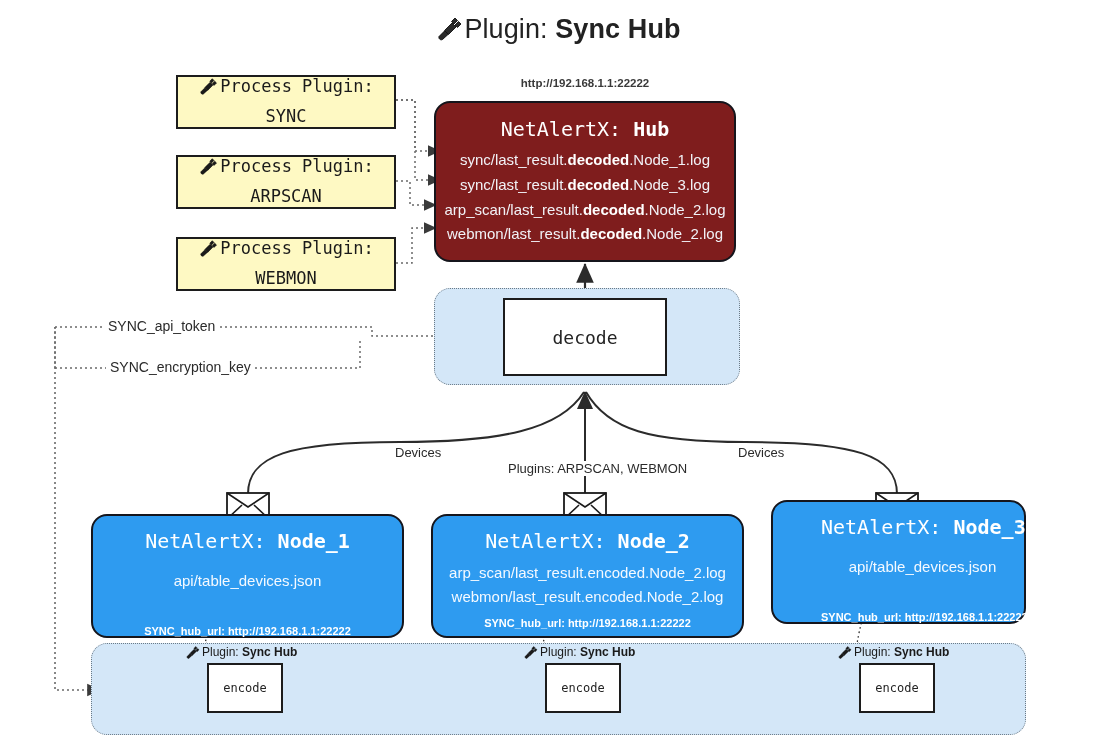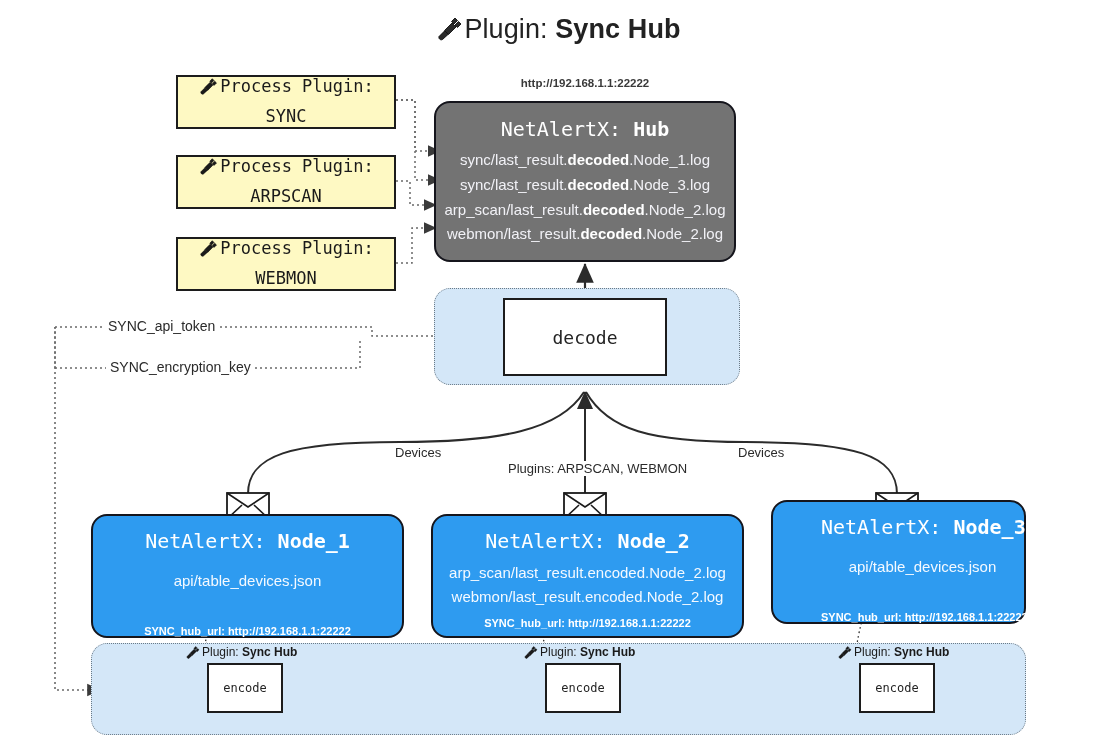--- a/index.html
+++ b/index.html
@@ -69,21 +69,21 @@
   
   #hub-url {
     position: absolute;
     text-align: center;
     font-size: 11.5px;
     font-weight: bold;
     color: #3a3a3a;
     white-space: nowrap;
   }
   #hub-box {
-    background: #737373;
+    background: #7f1d1d;
     border: 2.5px solid #15151c;
     border-radius: 16px;
     color: #ffffff;
   }
   #hub-title {
     text-align: center;
     font-family: "DejaVu Sans Mono", "Liberation Mono", monospace;
     font-size: 20px;
     margin-top: 14px;
     margin-bottom: 7px;

